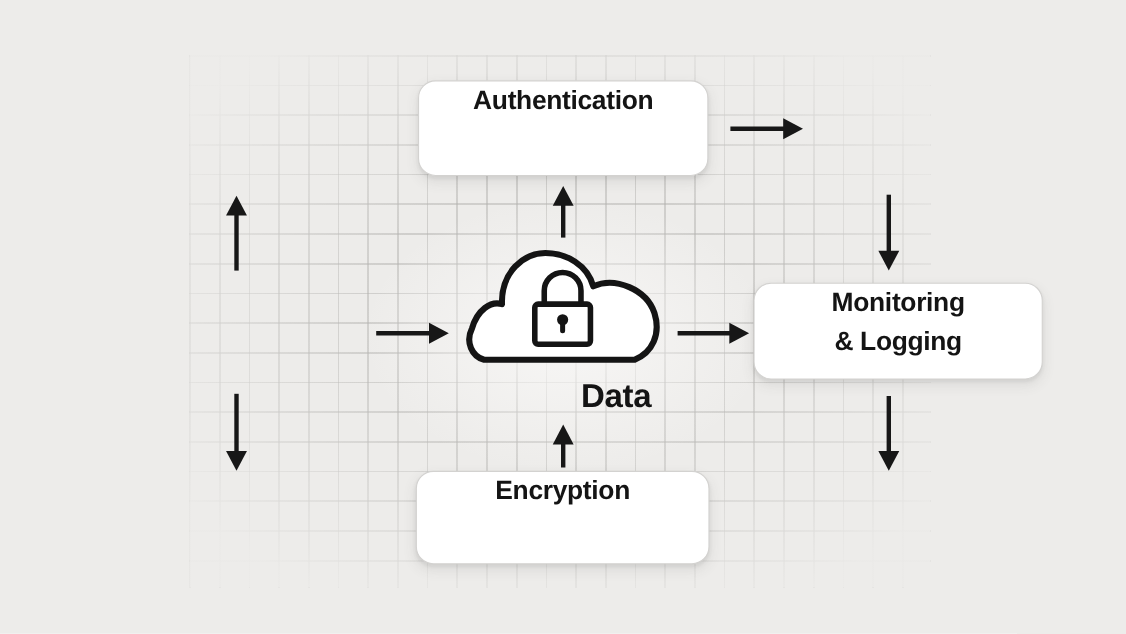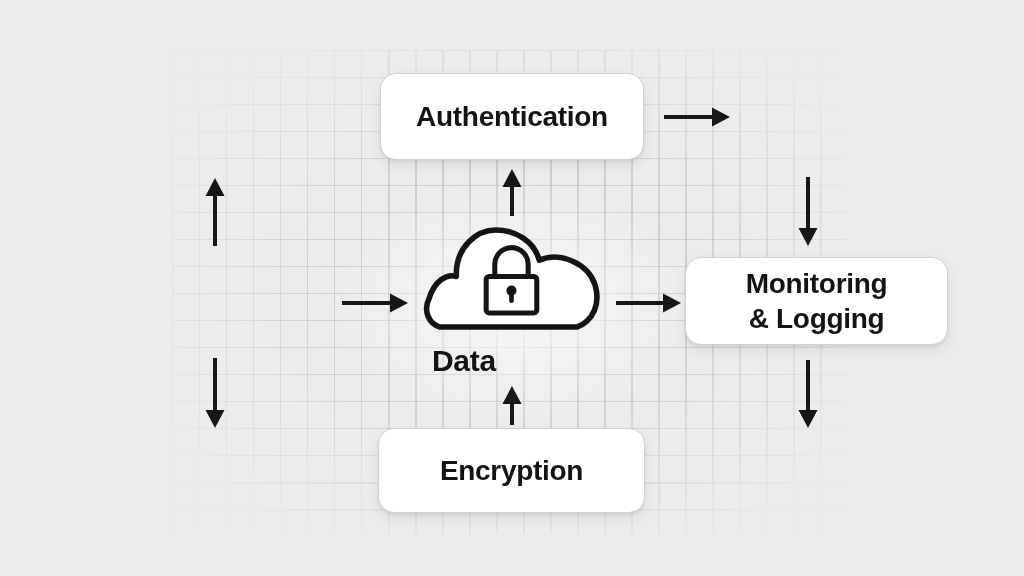--- a/index.html
+++ b/index.html
@@ -25,34 +25,34 @@
   .glow{
     position:absolute;left:330px;top:180px;width:370px;height:250px;
     background:radial-gradient(closest-side, rgba(248,247,246,0.95), rgba(248,247,246,0) 100%);
   }
   .node{
     position:absolute;
     background:#ffffff;
     border:1px solid #d3d2d0;
     border-radius:16px;
     box-shadow:0 5px 12px rgba(70,68,64,0.10), 0 2px 3px rgba(70,68,64,0.08);
-    display:flex;flex-direction:column;align-items:center;justify-content:center;
-    color:#141414;font-weight:700;font-size:28px;letter-spacing:-0.3px;
+    display:flex;flex-direction:column;align-items:center;justify-content:flex-start;
+    color:#141414;font-weight:700;font-size:24px;letter-spacing:-0.3px;
     text-align:center;line-height:35px;
     box-sizing:border-box;
   }
   .node-auth{left:380px;top:73px;width:264px;height:87px;}
   .node-access{left:73px;top:265px;width:265px;height:83px;}
   .node-monitoring{left:685px;top:257px;width:263px;height:88px;}
   .node-encryption{left:378px;top:428px;width:267px;height:85px;}
   .center-icon{position:absolute;left:428px;top:226px;width:172px;height:103px;}
   .center-icon svg{overflow:visible;display:block;}
   .data-label{
     position:absolute;left:432px;top:344px;width:160px;
-    text-align:left;color:#141414;font-weight:700;font-size:30px;letter-spacing:-0.3px;
+    text-align:right;color:#141414;font-weight:700;font-size:30px;letter-spacing:-0.3px;
   }
   .arrow{position:absolute;overflow:visible;}
   .arrow line{stroke:#171717;stroke-width:4;}
   .arrow polygon{fill:#171717;}
 </style>
 </head>
 <body>
 
 <div class="stage">
 

